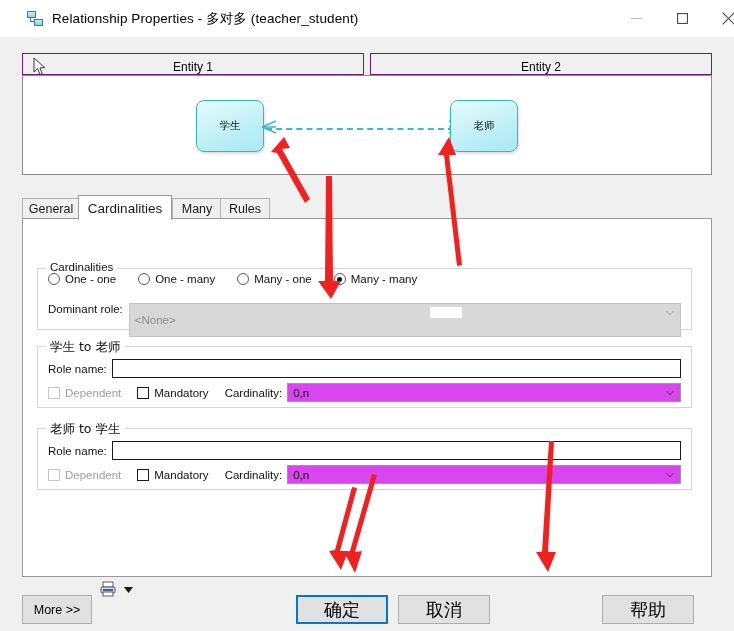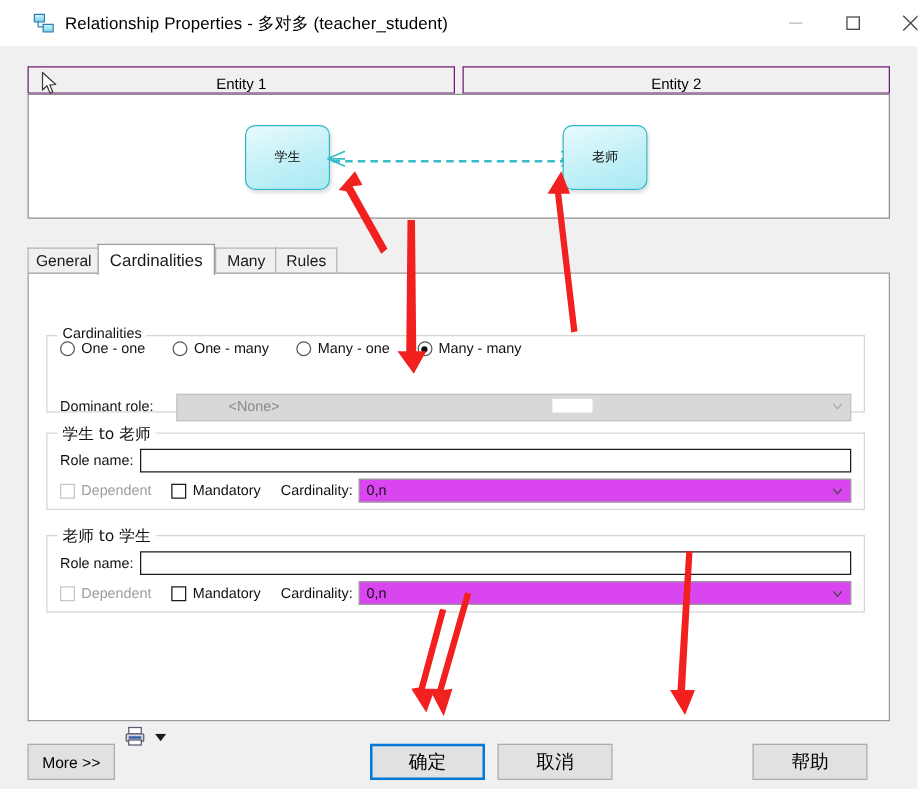--- a/index.html
+++ b/index.html
@@ -99,25 +99,25 @@
 
   .radio-row{position:absolute;left:10px;top:4px;display:flex;}
   .rad{display:flex;align-items:center;margin-right:22px;font-size:11.5px;color:#111;}
   .rad .dot{
     width:12px;height:12px;border-radius:50%;border:1px solid #5a5a5a;background:#fff;
     margin-right:5px;position:relative;box-sizing:border-box;
   }
   .rad.on .dot:after{
     content:"";position:absolute;left:2.5px;top:2.5px;width:5px;height:5px;border-radius:50%;background:#111;
   }
-  .dom-row{position:absolute;left:10px;top:46px;display:flex;align-items:center;width:633px;gap:12px;}
+  .dom-row{position:absolute;left:10px;top:34px;display:flex;width:633px;}
   .dom-label{font-size:11.5px;color:#111;margin-right:6px;white-space:nowrap;}
   .combo-disabled{
-    flex:1;height:22px;background:#d8d8d8;border:1px solid #c3c3c3;box-sizing:border-box;
-    display:flex;align-items:center;position:relative;padding-left:36px;
+    flex:1;height:34px;background:#d8d8d8;border:1px solid #c3c3c3;box-sizing:border-box;
+    display:flex;align-items:center;position:relative;
   }
   .combo-disabled .val{font-size:11.5px;color:#8b8b8b;padding-left:5px;}
   .combo-disabled .artifact{position:absolute;left:300px;top:3px;width:32px;height:11px;background:#fff;}
   .cb-arrow{position:absolute;right:6px;top:5px;width:8px;height:8px;}
 
   .rolerow{position:absolute;left:10px;display:flex;align-items:center;width:633px;}
   .rn-label{font-size:11.5px;color:#111;margin-right:5px;white-space:nowrap;}
   .txtin{
     flex:1;height:19px;background:#fff;border:1px solid #1a1a1a;box-sizing:border-box;
     font-size:11.5px;padding-left:4px;line-height:17px;color:#111;
@@ -133,21 +133,21 @@
   }
   .combo .val{font-size:11.5px;color:#111;padding-left:5px;}
 
   
   .footer{position:absolute;left:0;top:551px;width:734px;height:43px;background:#f0f0f0;}
   .btn{
     position:absolute;top:7px;height:29px;background:#e1e1e1;border:1px solid #adadad;
     box-sizing:border-box;display:flex;align-items:center;justify-content:center;
     font-size:12.5px;color:#000;
   }
-  .btn.cn{font-family:Liberation Sans, sans-serif;font-size:15px;}
+  .btn.cn{font-family:Liberation Sans, sans-serif;font-size:18px;}
   .btn.focus{border:2px solid #0078d7;}
   .printer{position:absolute;left:100px;top:581px;width:16px;height:16px;}
   .printer-arrow{position:absolute;left:124px;top:587px;width:9px;height:6px;}
 
   
   .cursor{position:absolute;left:33px;top:57px;width:13px;height:19px;}
 
   
   .annot{position:absolute;left:0;top:0;width:734px;height:631px;pointer-events:none;}
 </style>

